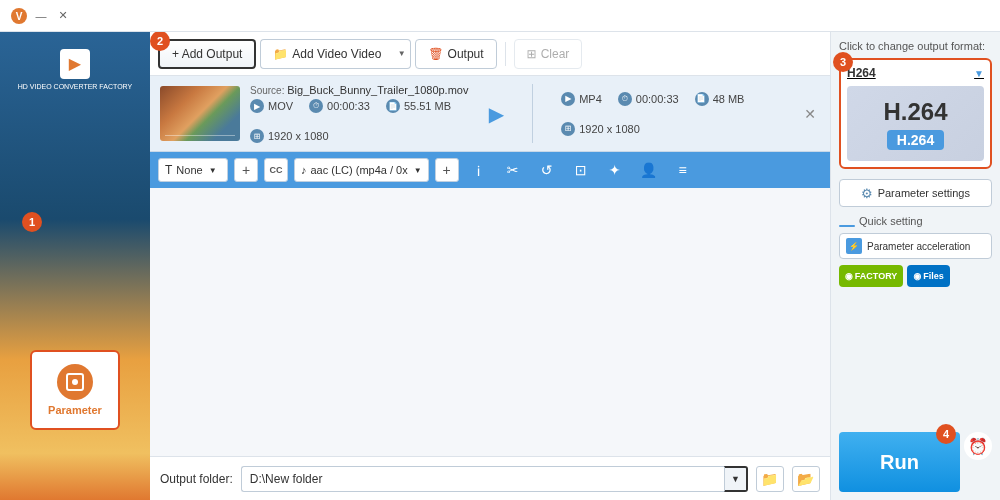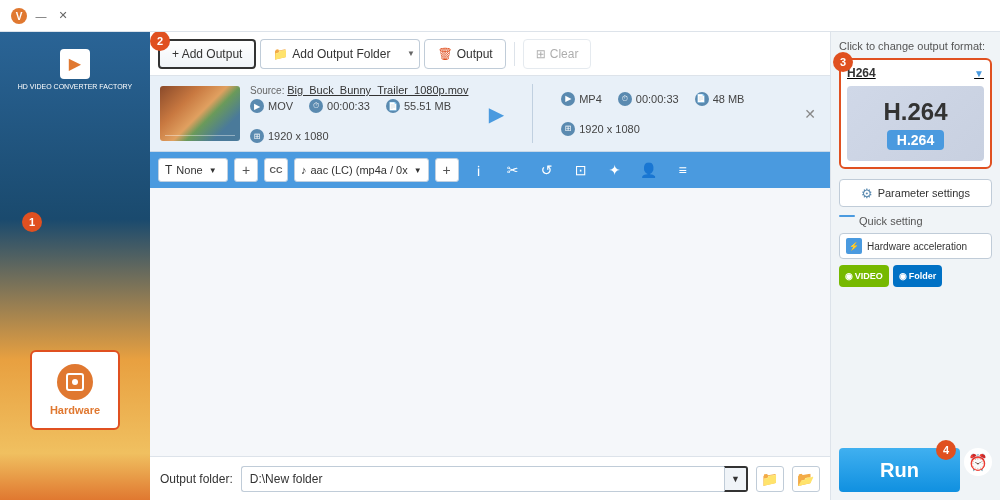--- a/index.html
+++ b/index.html
@@ -489,21 +489,21 @@
     }
     .panel-btn-icon {
       color: #5a8ab0;
       font-size: 13px;
     }
     .quick-setting-label {
       font-size: 11px;
       color: #555;
       margin-bottom: 6px;
       display: flex;
-      align-items: flex-start;
+      align-items: flex-end;
       gap: 4px;
     }
     .quick-setting-label::before {
       content: '';
       display: inline-block;
       width: 16px;
       height: 2px;
       background: #4a9adf;
       border-radius: 1px;
     }
@@ -590,21 +590,21 @@
     .gpu-badge.nvidia {
       background: #76b900;
       color: #fff;
     }
     .gpu-badge.intel {
       background: #0071c5;
       color: #fff;
     }
     
     .run-btn {
-      height: 44px;
+      height: 60px;
       background: linear-gradient(180deg, #40b0f0 0%, #1090e0 100%);
       border: none;
       color: #fff;
       font-size: 20px;
       font-weight: bold;
       cursor: pointer;
       display: flex;
       align-items: center;
       justify-content: center;
       border-radius: 0;
@@ -663,38 +663,38 @@
 
       <div style="position:relative; margin-top: 110px;">
         <div class="badge-circle" style="top:-8px;left:-8px;z-index:5;">1</div>
         <div class="converter-btn">
           <div class="converter-icon">
             <svg width="20" height="20" viewBox="0 0 20 20">
               <rect x="2" y="2" width="16" height="16" rx="2" fill="none" stroke="white" stroke-width="2"></rect>
               <circle cx="10" cy="10" r="3" fill="white"></circle>
             </svg>
           </div>
-          <span class="converter-label">Hardware</span>
+          <span class="converter-label">Parameter</span>
         </div>
       </div>
     </div>
 
     <div style="flex:1;display:flex;flex-direction:column;overflow:hidden;">
 
       <div class="toolbar">
 
         <div style="position:relative;display:inline-flex;">
           <div class="badge-circle" style="top:-8px;left:-8px;z-index:5;">2</div>
           <button class="toolbar-btn primary">+ Add Output</button>
         </div>
 
         <div class="toolbar-btn-with-arrow">
           <button class="toolbar-btn main-part">
             <span>📁</span>
-            <span>Add Output Folder</span>
+            <span>Add Video Video</span>
           </button>
           <div class="arrow-part">▼</div>
         </div>
 
         <button class="toolbar-btn">
           <span style="color:#e05020;">🗑</span>
           <span>Output</span>
         </button>
 
         <div class="toolbar-separator"></div>
@@ -706,21 +706,21 @@
       </div>
 
       <div class="file-row">
         <div class="file-thumbnail"></div>
 
         <div class="file-info">
 
           <div class="file-source">
             <div class="source-header">
               <span>Source:</span>
-              <span style="color:#333;font-weight:500;font-size:11px;text-decoration:underline;">Big_Buck_Bunny_Trailer_1080p.mov</span>
+              <span style="color:#333;font-weight:500;font-size:11px;">Big_Buck_Bunny_Trailer_1080p.mov</span>
             </div>
             <div class="file-meta">
               <div class="file-meta-item">
                 <div class="file-meta-icon">▶</div>
                 <span>MOV</span>
               </div>
               <div class="file-meta-item">
                 <div class="file-meta-icon">⏱</div>
                 <span>00:00:33</span>
               </div>
@@ -822,31 +822,31 @@
         <span>Parameter settings</span>
       </button>
 
       <div class="quick-setting-label">
         <span>Quick setting</span>
       </div>
 
 
       <div class="hw-accel-btn">
         <div class="hw-icon">⚡</div>
-        <span>Hardware acceleration</span>
+        <span>Parameter acceleration</span>
       </div>
 
       <div class="gpu-badges">
         <div class="gpu-badge nvidia">
           <span style="margin-right:2px;">◉</span>
-          <span>VIDEO</span>
+          <span>FACTORY</span>
         </div>
         <div class="gpu-badge intel">
           <span style="margin-right:2px;">◉</span>
-          <span>Folder</span>
+          <span>Files</span>
         </div>
       </div>
 
       <div style="position:relative;display:flex;margin-top:auto;">
         <div class="badge-circle" style="top:-8px;right:36px;z-index:5;">4</div>
         <button class="run-btn" style="flex:1;border-radius:4px;">Run</button>
         <div class="alarm-icon">⏰</div>
       </div>
     </div>
 

